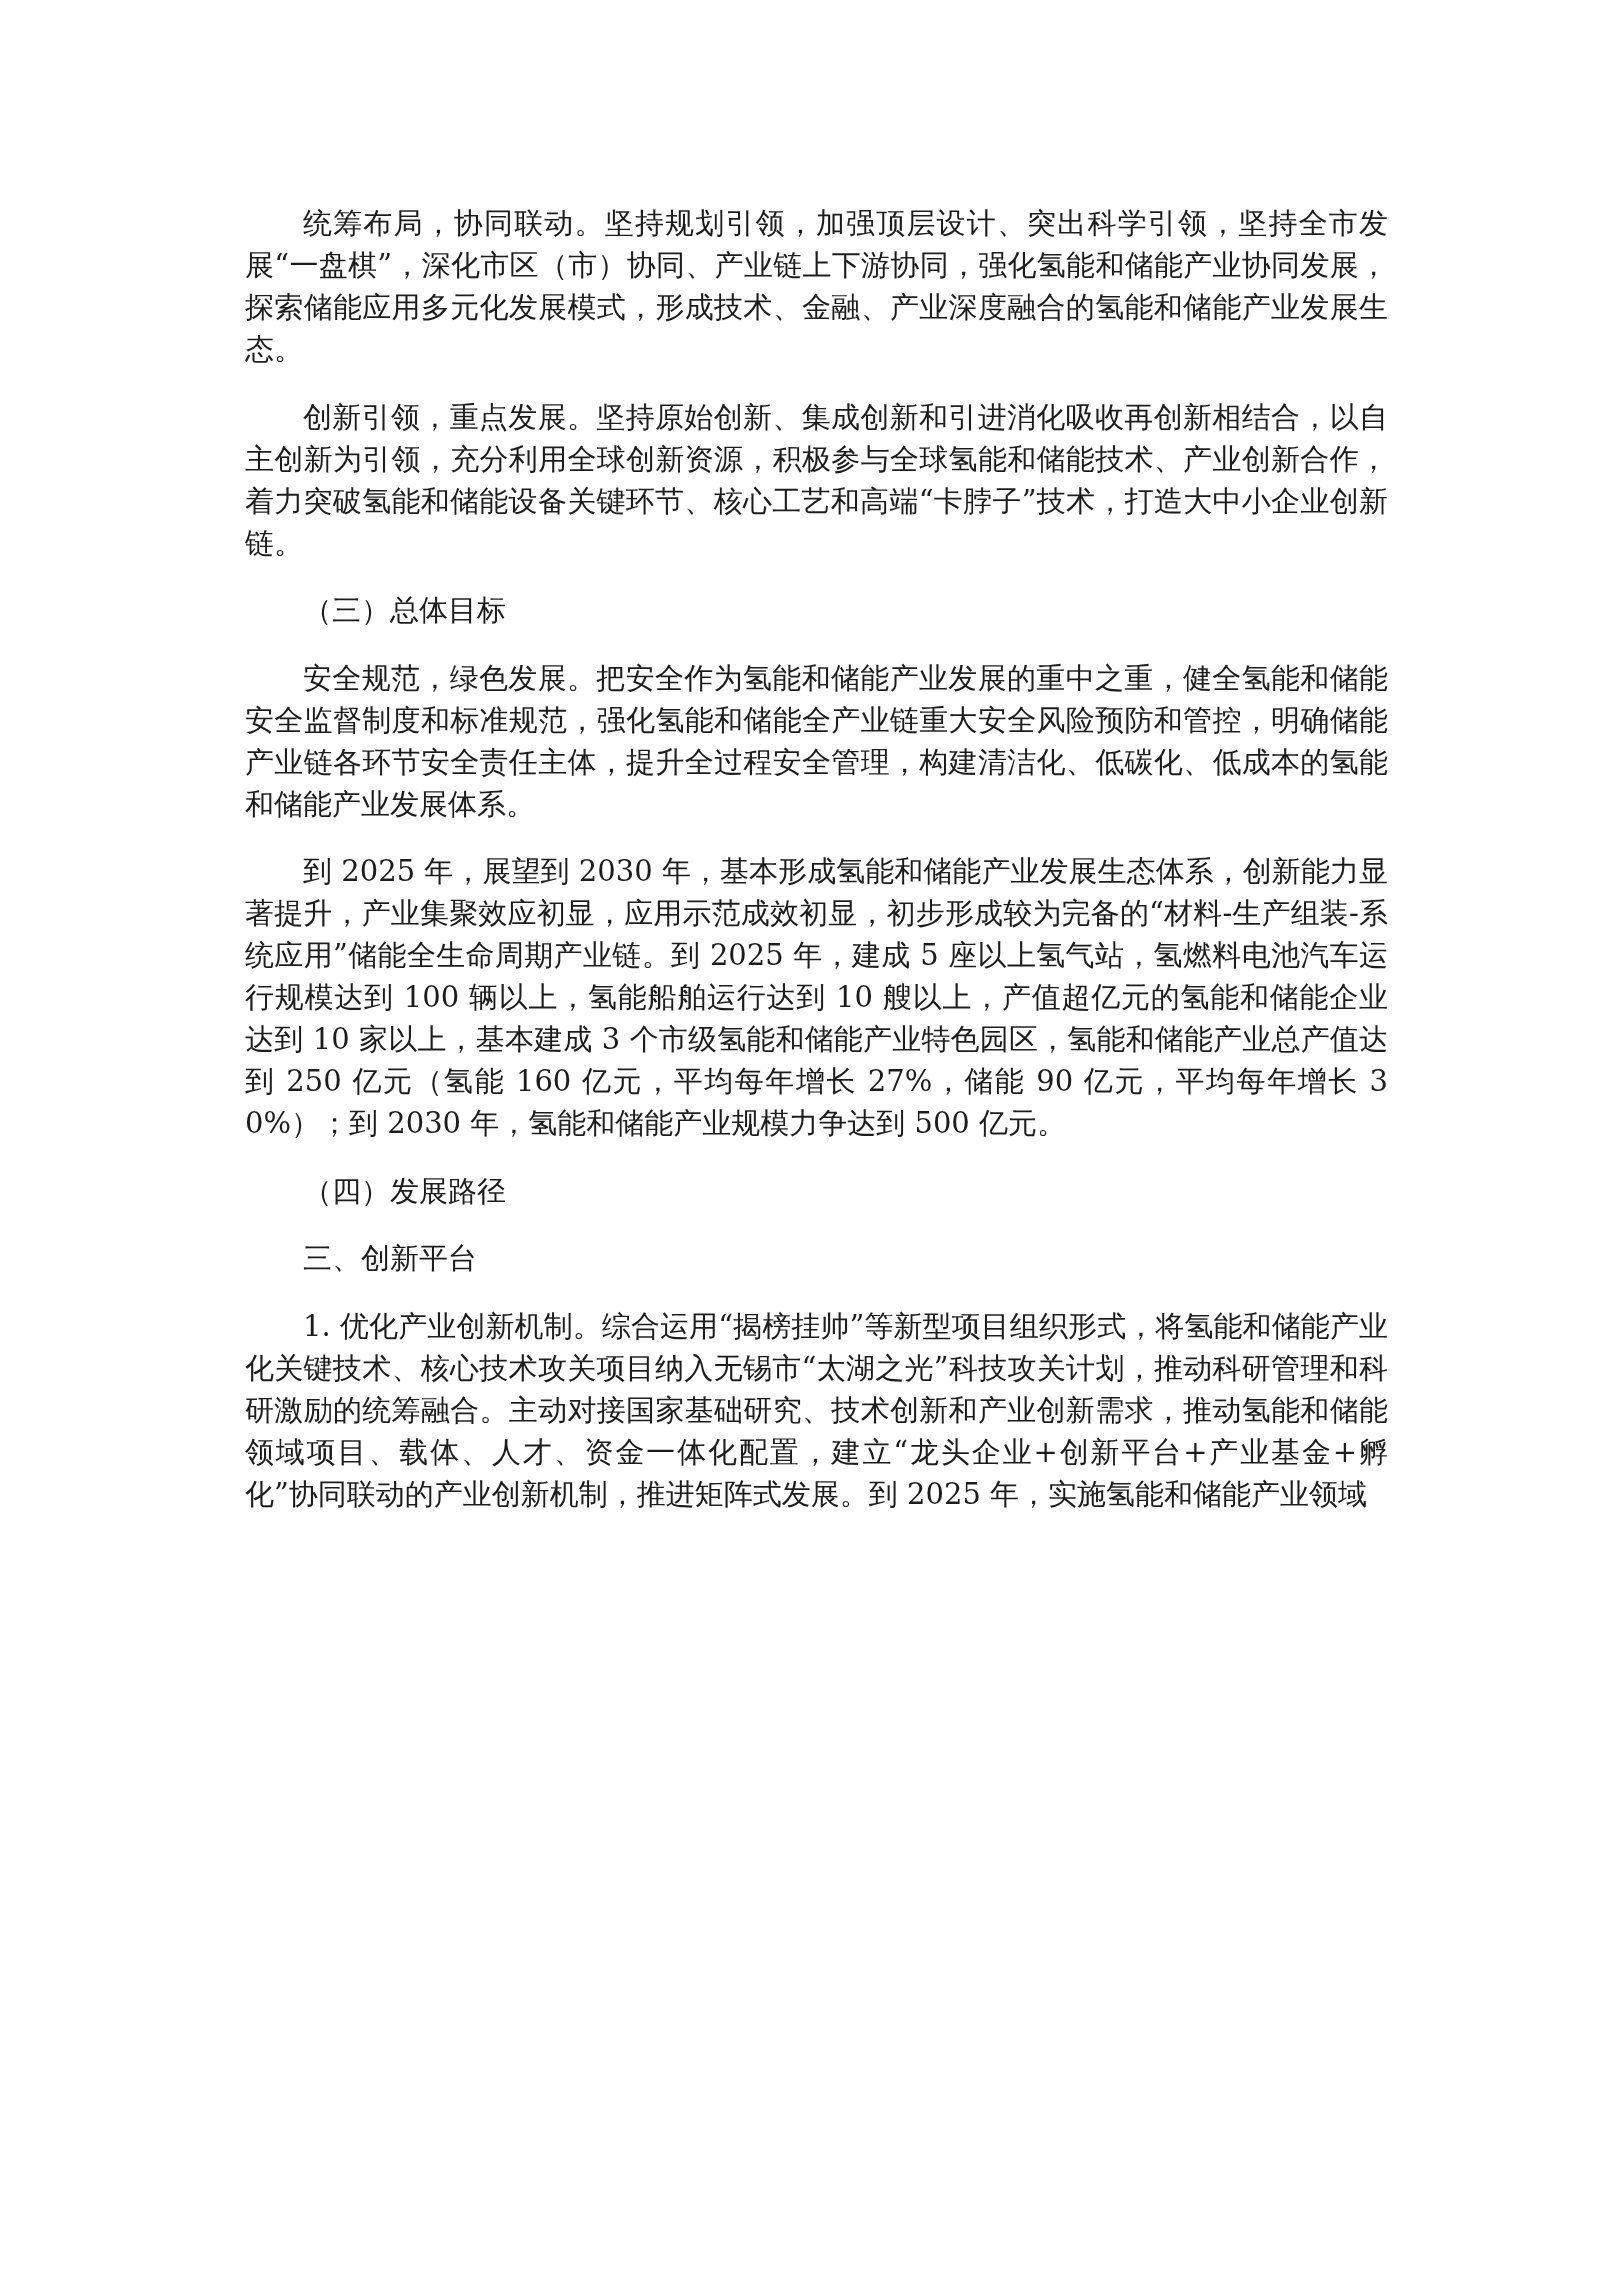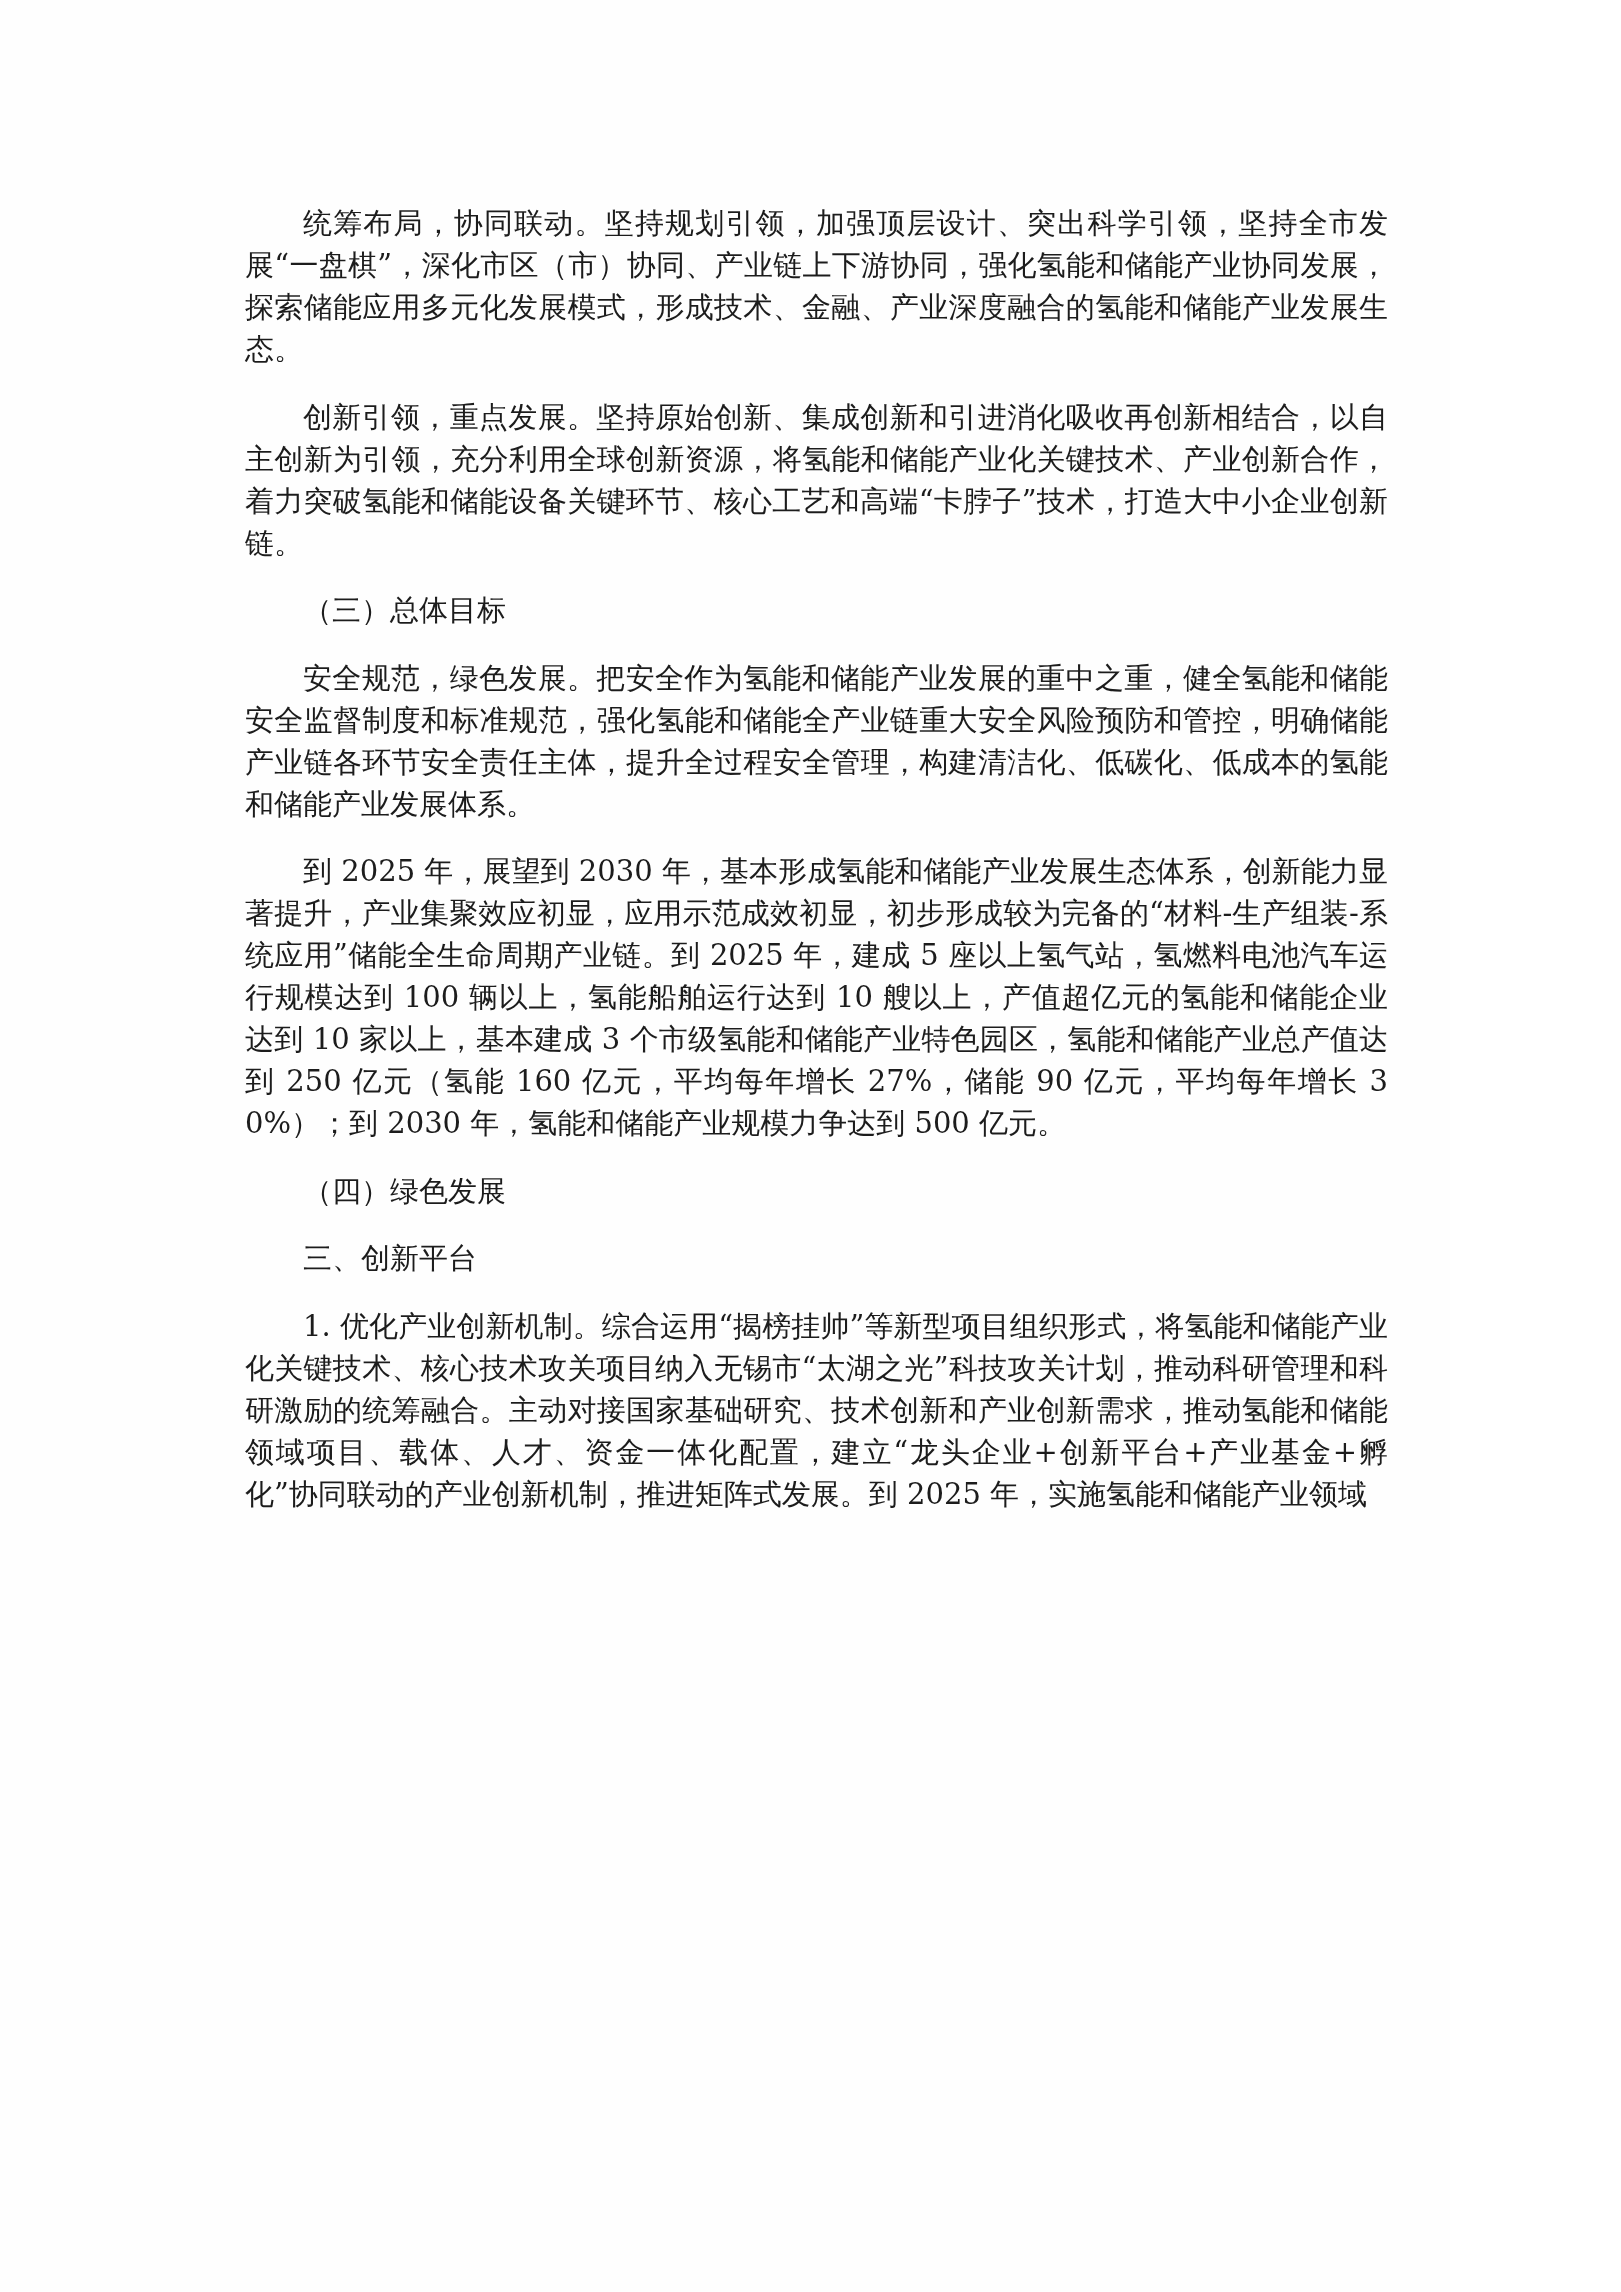--- a/index.html
+++ b/index.html
@@ -37,22 +37,22 @@
   .heading {
     text-align: left;
   }
 </style>
 </head>
 <body>
 
 <div class="page">
   <div class="content">
     <p class="block">统筹布局，协同联动。坚持规划引领，加强顶层设计、突出科学引领，坚持全市发展“一盘棋”，深化市区（市）协同、产业链上下游协同，强化氢能和储能产业协同发展，探索储能应用多元化发展模式，形成技术、金融、产业深度融合的氢能和储能产业发展生态。</p>
-    <p class="block">创新引领，重点发展。坚持原始创新、集成创新和引进消化吸收再创新相结合，以自主创新为引领，充分利用全球创新资源，将氢能和储能产业化关键技术、产业创新合作，着力突破氢能和储能设备关键环节、核心工艺和高端“卡脖子”技术，打造大中小企业创新链。</p>
+    <p class="block">创新引领，重点发展。坚持原始创新、集成创新和引进消化吸收再创新相结合，以自主创新为引领，充分利用全球创新资源，积极参与全球氢能和储能技术、产业创新合作，着力突破氢能和储能设备关键环节、核心工艺和高端“卡脖子”技术，打造大中小企业创新链。</p>
     <p class="block heading">（三）总体目标</p>
     <p class="block">安全规范，绿色发展。把安全作为氢能和储能产业发展的重中之重，健全氢能和储能安全监督制度和标准规范，强化氢能和储能全产业链重大安全风险预防和管控，明确储能产业链各环节安全责任主体，提升全过程安全管理，构建清洁化、低碳化、低成本的氢能和储能产业发展体系。</p>
     <p class="block">到 2025 年，展望到 2030 年，基本形成氢能和储能产业发展生态体系，创新能力显著提升，产业集聚效应初显，应用示范成效初显，初步形成较为完备的“材料-生产组装-系统应用”储能全生命周期产业链。到 2025 年，建成 5 座以上氢气站，氢燃料电池汽车运行规模达到 100 辆以上，氢能船舶运行达到 10 艘以上，产值超亿元的氢能和储能企业达到 10 家以上，基本建成 3 个市级氢能和储能产业特色园区，氢能和储能产业总产值达到 250 亿元（氢能 160 亿元，平均每年增长 27%，储能 90 亿元，平均每年增长 30%）；到 2030 年，氢能和储能产业规模力争达到 500 亿元。</p>
-    <p class="block heading">（四）绿色发展</p>
+    <p class="block heading">（四）发展路径</p>
     <p class="block heading">三、创新平台</p>
     <p class="block">1. 优化产业创新机制。综合运用“揭榜挂帅”等新型项目组织形式，将氢能和储能产业化关键技术、核心技术攻关项目纳入无锡市“太湖之光”科技攻关计划，推动科研管理和科研激励的统筹融合。主动对接国家基础研究、技术创新和产业创新需求，推动氢能和储能领域项目、载体、人才、资金一体化配置，建立“龙头企业+创新平台+产业基金+孵化”协同联动的产业创新机制，推进矩阵式发展。到 2025 年，实施氢能和储能产业领域</p>
   </div>
 </div>
 
 
 </body></html>

